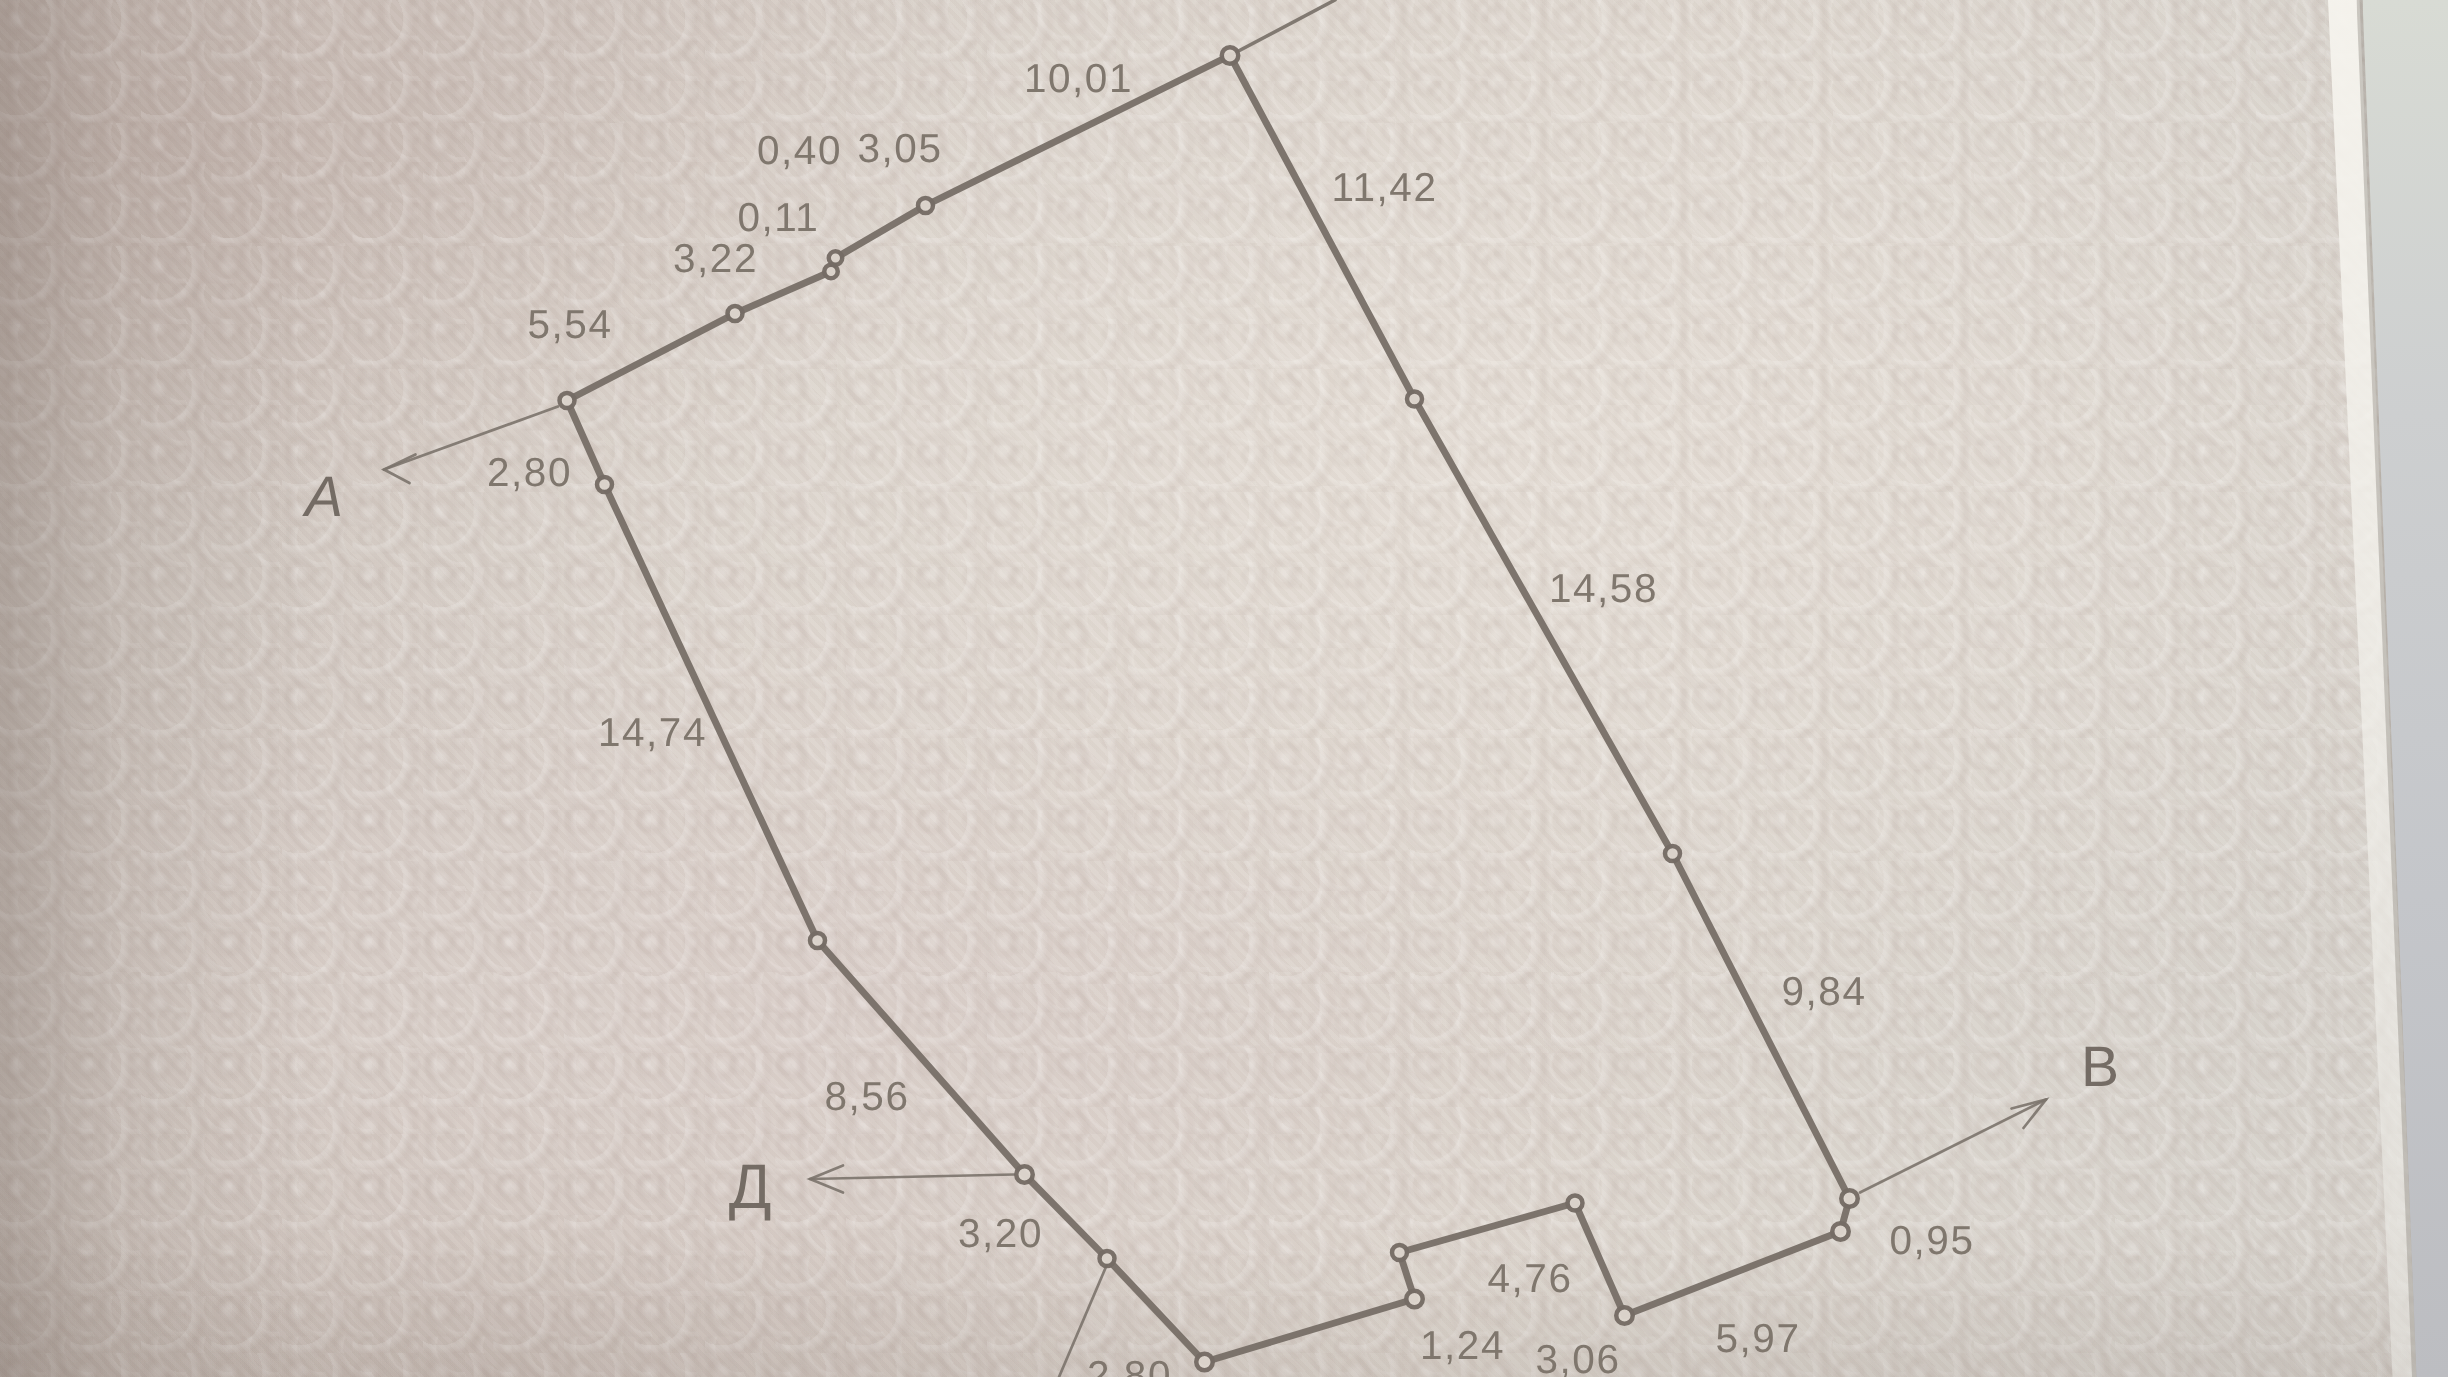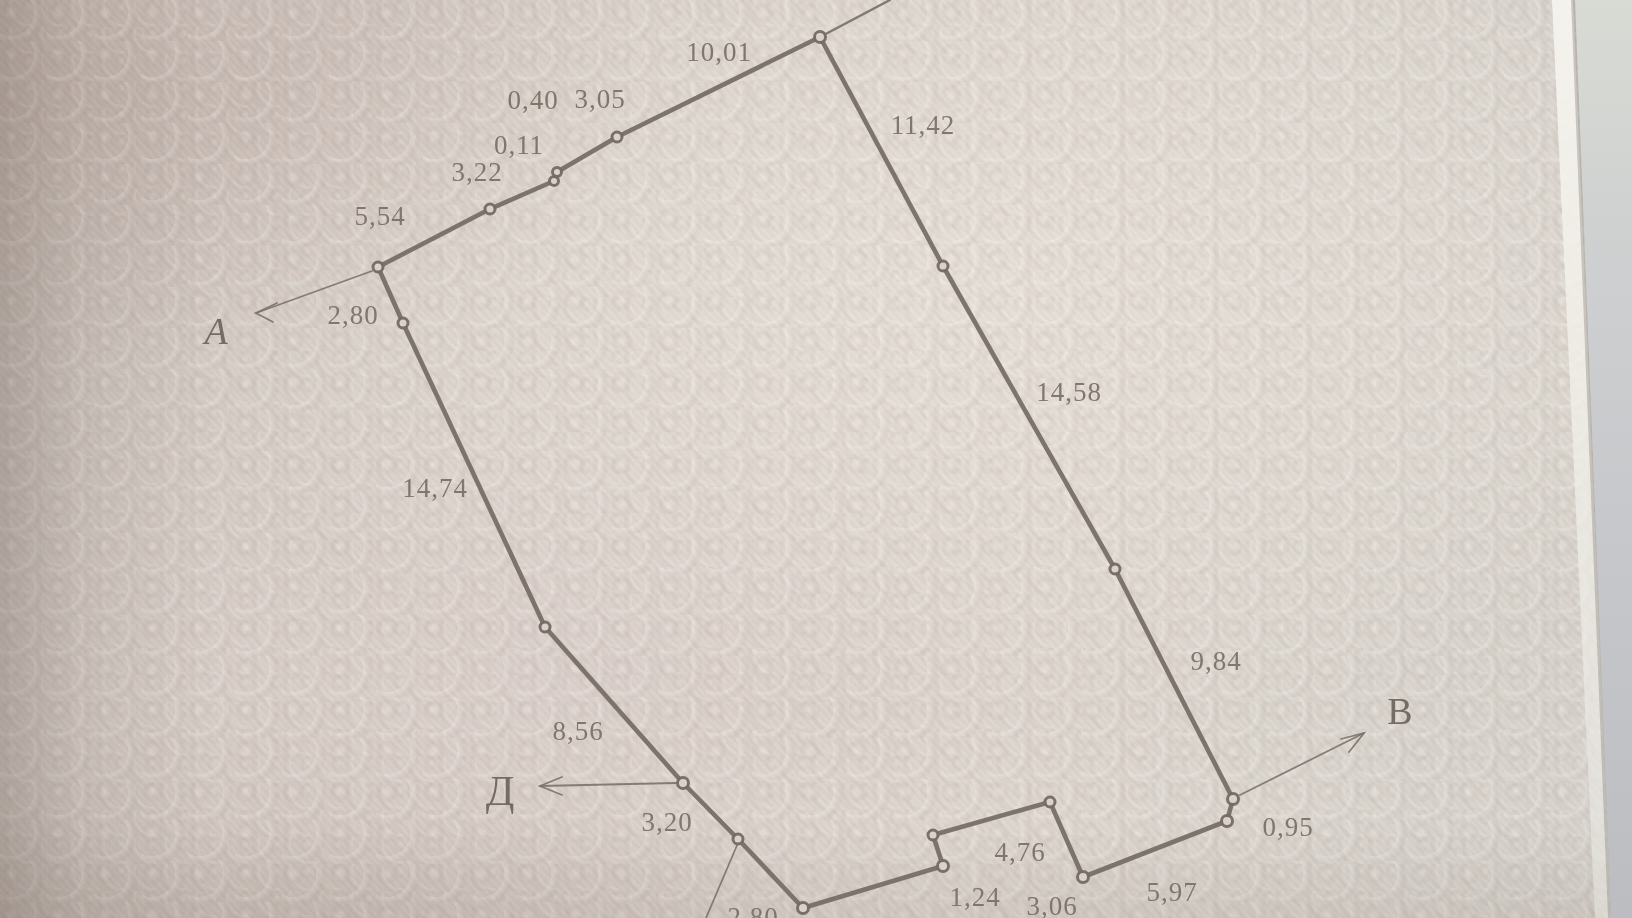--- a/index.html
+++ b/index.html
@@ -1,20 +1,20 @@
 <!DOCTYPE html>
 <html><head>
 <meta charset="utf-8">
 <style>
   html,body{margin:0;padding:0;background:#111;}
   .stage{
     position:relative;
     width:1632px;height:918px;
     overflow:hidden;
-    font-family:Liberation Serif, serif;
+    font-family:Liberation Sans, sans-serif;
   }
   
   .paper-base{
     position:absolute;inset:0;
     background:
       radial-gradient(75% 65% at 62% 32%, #e6dfd7 0%, rgba(230,223,215,0) 70%),
       radial-gradient(55% 50% at 34% 72%, rgba(219,207,202,0.85) 0%, rgba(219,207,202,0) 72%),
       radial-gradient(45% 40% at 8% 10%, rgba(186,167,160,0.55) 0%, rgba(186,167,160,0) 75%),
       radial-gradient(40% 35% at 20% 100%, rgba(179,163,155,0.40) 0%, rgba(179,163,155,0) 70%),
       linear-gradient(100deg, #cdc4bd 0%, #d8d0c9 30%, #ded7cf 62%, #d6d2cc 100%);

